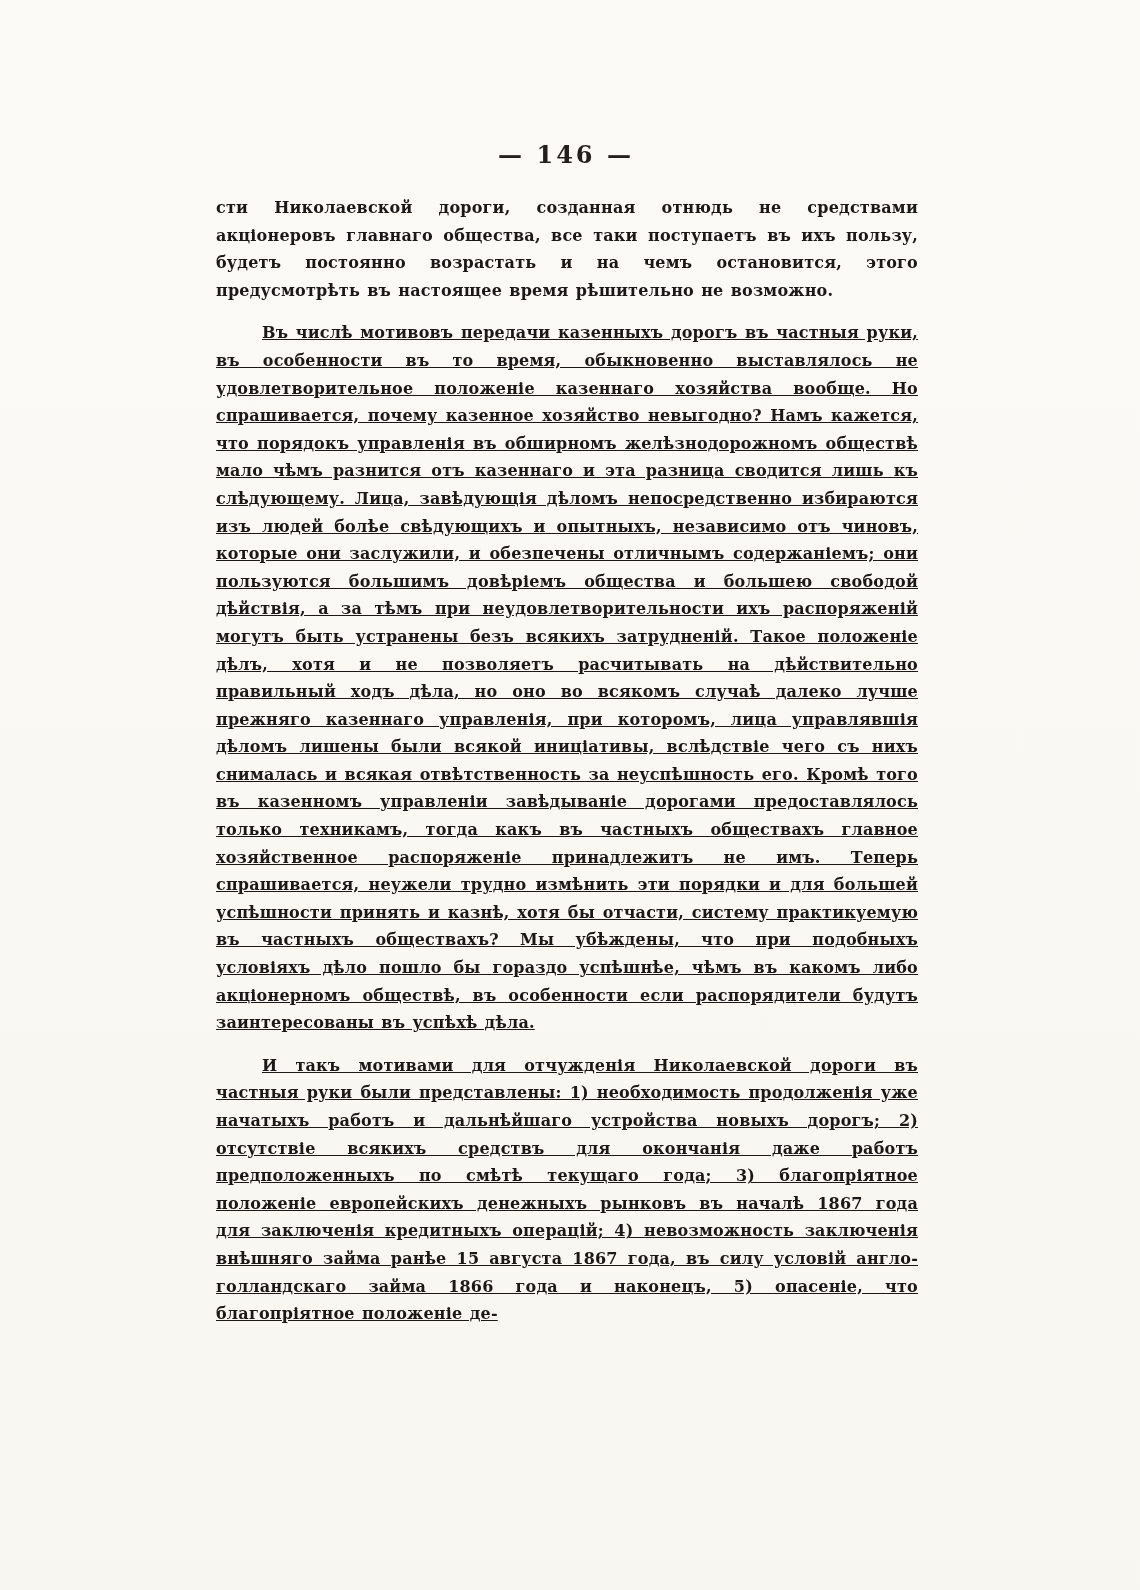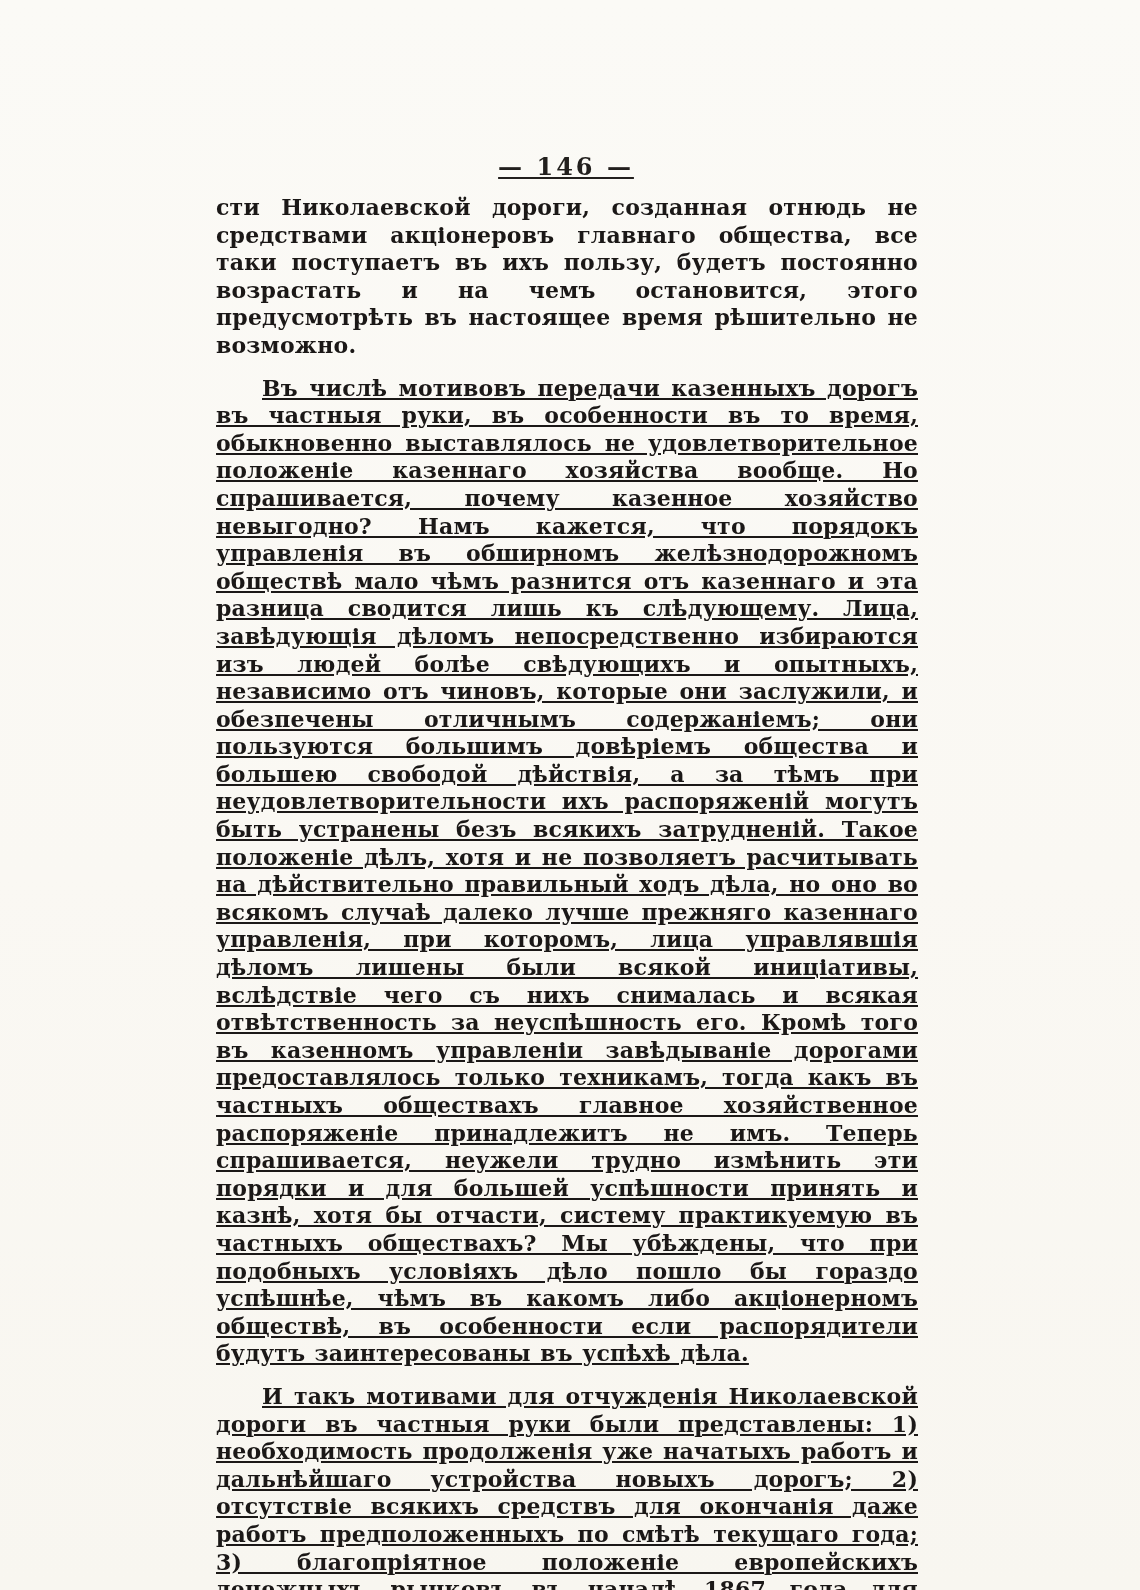--- a/index.html
+++ b/index.html
@@ -15,39 +15,38 @@
   .page {
     position: relative;
     width: 1140px;
     height: 1590px;
     background: linear-gradient(180deg, #fbfaf6 0%, #faf8f3 55%, #f8f6f0 100%);
     font-family: "DejaVu Serif", "Liberation Serif", serif;
     color: #1b1817;
   }
   .page-number {
     position: absolute;
-    top: 152px;
+    top: 140px;
     left: 216px;
     width: 700px;
     text-align: center;
     font-size: 24px;
     font-weight: 700;
     letter-spacing: 3px;
     color: #221f1d;
-    text-decoration: underline;
   }
   .text-block {
     position: absolute;
     top: 194px;
     left: 216px;
     width: 702px;
   }
   .text-block p {
     margin: 0 0 15px 0;
-    font-size: 22px;
+    font-size: 16px;
     line-height: 27.6px;
     font-weight: 700;
     text-align: justify;
     letter-spacing: 0.2px;
     word-spacing: 1.5px;
     color: #1b1817;
   }
   .text-block p.indent {
     text-indent: 46px;
     text-decoration: underline;

